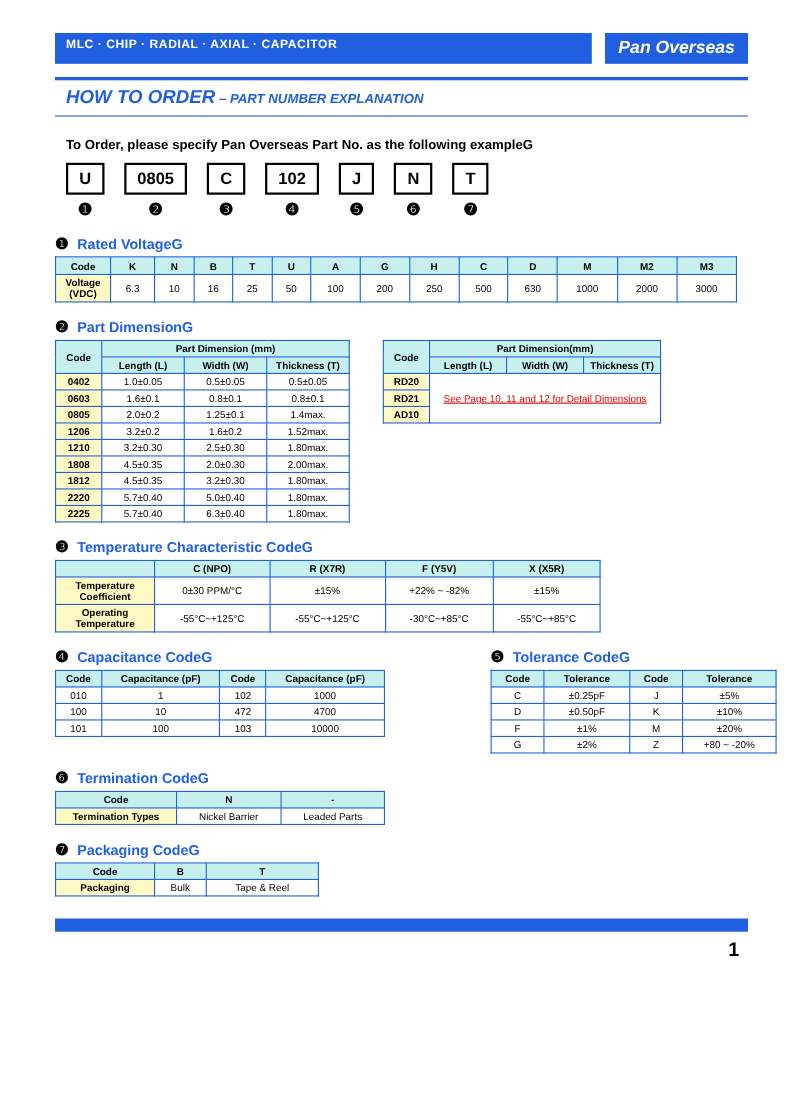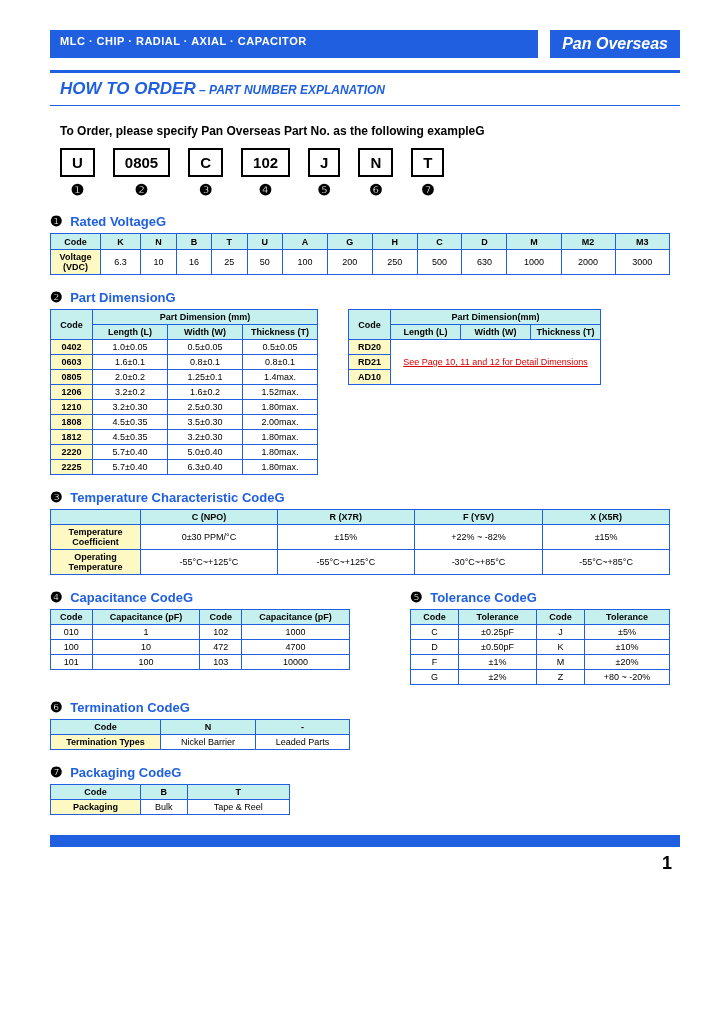--- a/index.html
+++ b/index.html
@@ -150,21 +150,21 @@
         </tr>
         <tr>
           <td class="lbl-cell">1210</td>
           <td>3.2±0.30</td>
           <td>2.5±0.30</td>
           <td>1.80max.</td>
         </tr>
         <tr>
           <td class="lbl-cell">1808</td>
           <td>4.5±0.35</td>
-          <td>3.5±0.30</td>
+          <td>2.0±0.30</td>
           <td>2.00max.</td>
         </tr>
         <tr>
           <td class="lbl-cell">1812</td>
           <td>4.5±0.35</td>
           <td>3.2±0.30</td>
           <td>1.80max.</td>
         </tr>
         <tr>
           <td class="lbl-cell">2220</td>
@@ -199,21 +199,21 @@
           <td class="lbl-cell">RD21</td>
         </tr>
         <tr>
           <td class="lbl-cell">AD10</td>
         </tr>
       </tbody>
     </table>
 </div>
 
 <div class="section-head"><span class="circ">❸</span> <span>Temperature Characteristic CodeG</span></div>
-<table style="width:620px" id="t3">
+<table style="width:496px" id="t3">
     <tbody>
       <tr>
         <th style="width:90px"></th>
         <th>C (NPO)</th>
         <th>R (X7R)</th>
         <th>F (Y5V)</th>
         <th>X (X5R)</th>
       </tr>
       <tr>
         <td class="lbl-cell">Temperature Coefficient</td>
@@ -225,21 +225,21 @@
       <tr>
         <td class="lbl-cell">Operating Temperature</td>
         <td>-55°C~+125°C</td>
         <td>-55°C~+125°C</td>
         <td>-30°C~+85°C</td>
         <td>-55°C~+85°C</td>
       </tr>
     </tbody>
   </table>
 
-<div class="side-by-side" style="gap:60px">
+<div class="side-by-side" style="gap:96px">
   <div>
     <div class="section-head"><span class="circ">❹</span> <span>Capacitance CodeG</span></div>
     <table style="width:300px" id="t4">
         <tbody>
           <tr>
             <th>Code</th>
             <th>Capacitance (pF)</th>
             <th>Code</th>
             <th>Capacitance (pF)</th>
           </tr>

